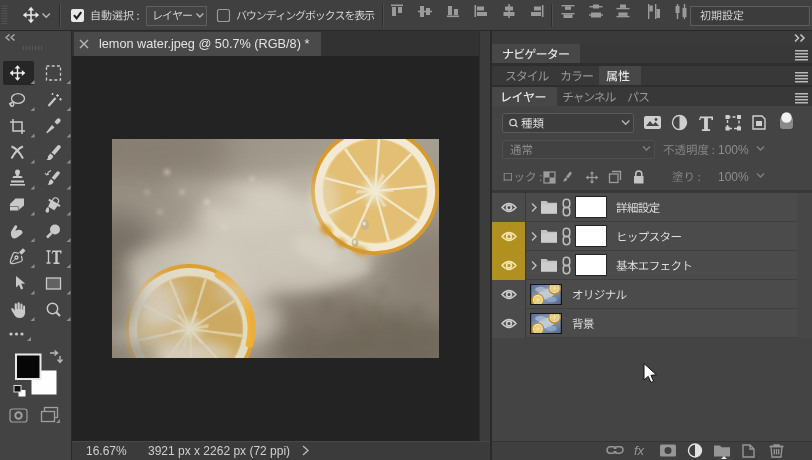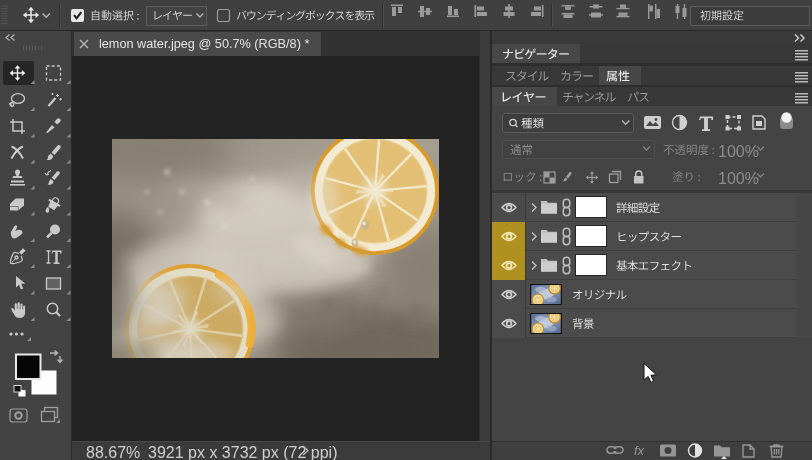--- a/index.html
+++ b/index.html
@@ -1,18 +1,18 @@
 <!DOCTYPE html>
 <html><head><meta charset="utf-8"><style>
 *{margin:0;padding:0;box-sizing:border-box}
 html,body{width:812px;height:460px;overflow:hidden;background:#3f3f3f;
 font-family:"Liberation Sans",sans-serif}
 .abs{position:absolute}
 #stage{position:relative;width:812px;height:460px}
-.lat{position:absolute;color:#d4d4d4;font-size:16px;white-space:nowrap}
+.lat{position:absolute;color:#d4d4d4;font-size:12px;white-space:nowrap}
 </style></head><body>
 <div id="stage">
 
 <div class="abs" style="left:0;top:0;width:812px;height:31px;background:#404040;border-bottom:1px solid #282828"></div>
 <div class="abs" style="left:0;top:31px;width:72px;height:429px;background:#434343;border-right:1px solid #2a2a2a"></div>
 <div class="abs" style="left:72px;top:31px;width:407px;height:25px;background:#323232"></div>
 <div class="abs" style="left:74px;top:32px;width:247px;height:24px;background:#4a4a4a"></div>
 <div class="abs" style="left:72px;top:56px;width:407px;height:385px;background:#232323"></div>
 <div class="abs" style="left:479px;top:31px;width:11px;height:410px;background:#3c3c3c;border-left:1px solid #2e2e2e"></div>
 <div class="abs" style="left:72px;top:441px;width:418px;height:19px;background:#3b3b3b;border-top:1px solid #484848"></div>
@@ -39,22 +39,22 @@
 <div class="abs" style="left:492px;top:280px;width:305px;height:29px;background:#4b4b4b;border-bottom:1px solid #3f3f3f"></div>
 <div class="abs" style="left:492px;top:280px;width:34px;height:29px;background:#4b4b4b;border-right:1px solid #3a3a3a"></div>
 <div class="abs" style="left:492px;top:309px;width:305px;height:29px;background:#4b4b4b;border-bottom:1px solid #3f3f3f"></div>
 <div class="abs" style="left:492px;top:309px;width:34px;height:29px;background:#4b4b4b;border-right:1px solid #3a3a3a"></div>
 <div class="abs" style="left:797px;top:193px;width:15px;height:145px;background:#474747"></div>
 <div class="abs" style="left:492px;top:441px;width:320px;height:19px;background:#3f3f3f;border-top:1px solid #333"></div>
 <div class="abs" style="left:575px;top:196px;width:32px;height:22px;background:#fff;border:1px solid #252525"></div>
 <div class="abs" style="left:575px;top:225px;width:32px;height:22px;background:#fff;border:1px solid #252525"></div>
 <div class="abs" style="left:575px;top:254px;width:32px;height:22px;background:#fff;border:1px solid #252525"></div>
 <div class="lat" style="left:99px;top:37px;font-size:12.7px;color:#e3e3e3">lemon water.jpeg @ 50.7% (RGB/8) *</div>
-<div class="lat" style="left:86px;top:444px;color:#cfcfcf">88.67%</div>
-<div class="lat" style="left:148px;top:444px;color:#cfcfcf">3921 px x 3732 px (72 ppi)</div>
+<div class="lat" style="left:86px;top:444px;color:#cfcfcf">16.67%</div>
+<div class="lat" style="left:148px;top:444px;color:#cfcfcf">3921 px x 2262 px (72 ppi)</div>
 <div class="lat" style="left:718px;top:143px;color:#8d8d8d">100%</div>
 <div class="lat" style="left:718px;top:170px;color:#8d8d8d">100%</div>
 <svg class="abs" style="left:0;top:0" width="812" height="460" viewBox="0 0 812 460">
 <rect x="1.5" y="5.5" width="6" height="1" fill="#545454"></rect>
 <rect x="1.5" y="8" width="6" height="1" fill="#545454"></rect>
 <rect x="1.5" y="10.5" width="6" height="1" fill="#545454"></rect>
 <rect x="1.5" y="13" width="6" height="1" fill="#545454"></rect>
 <rect x="1.5" y="15.5" width="6" height="1" fill="#545454"></rect>
 <rect x="1.5" y="18" width="6" height="1" fill="#545454"></rect>
 <rect x="1.5" y="20.5" width="6" height="1" fill="#545454"></rect>

